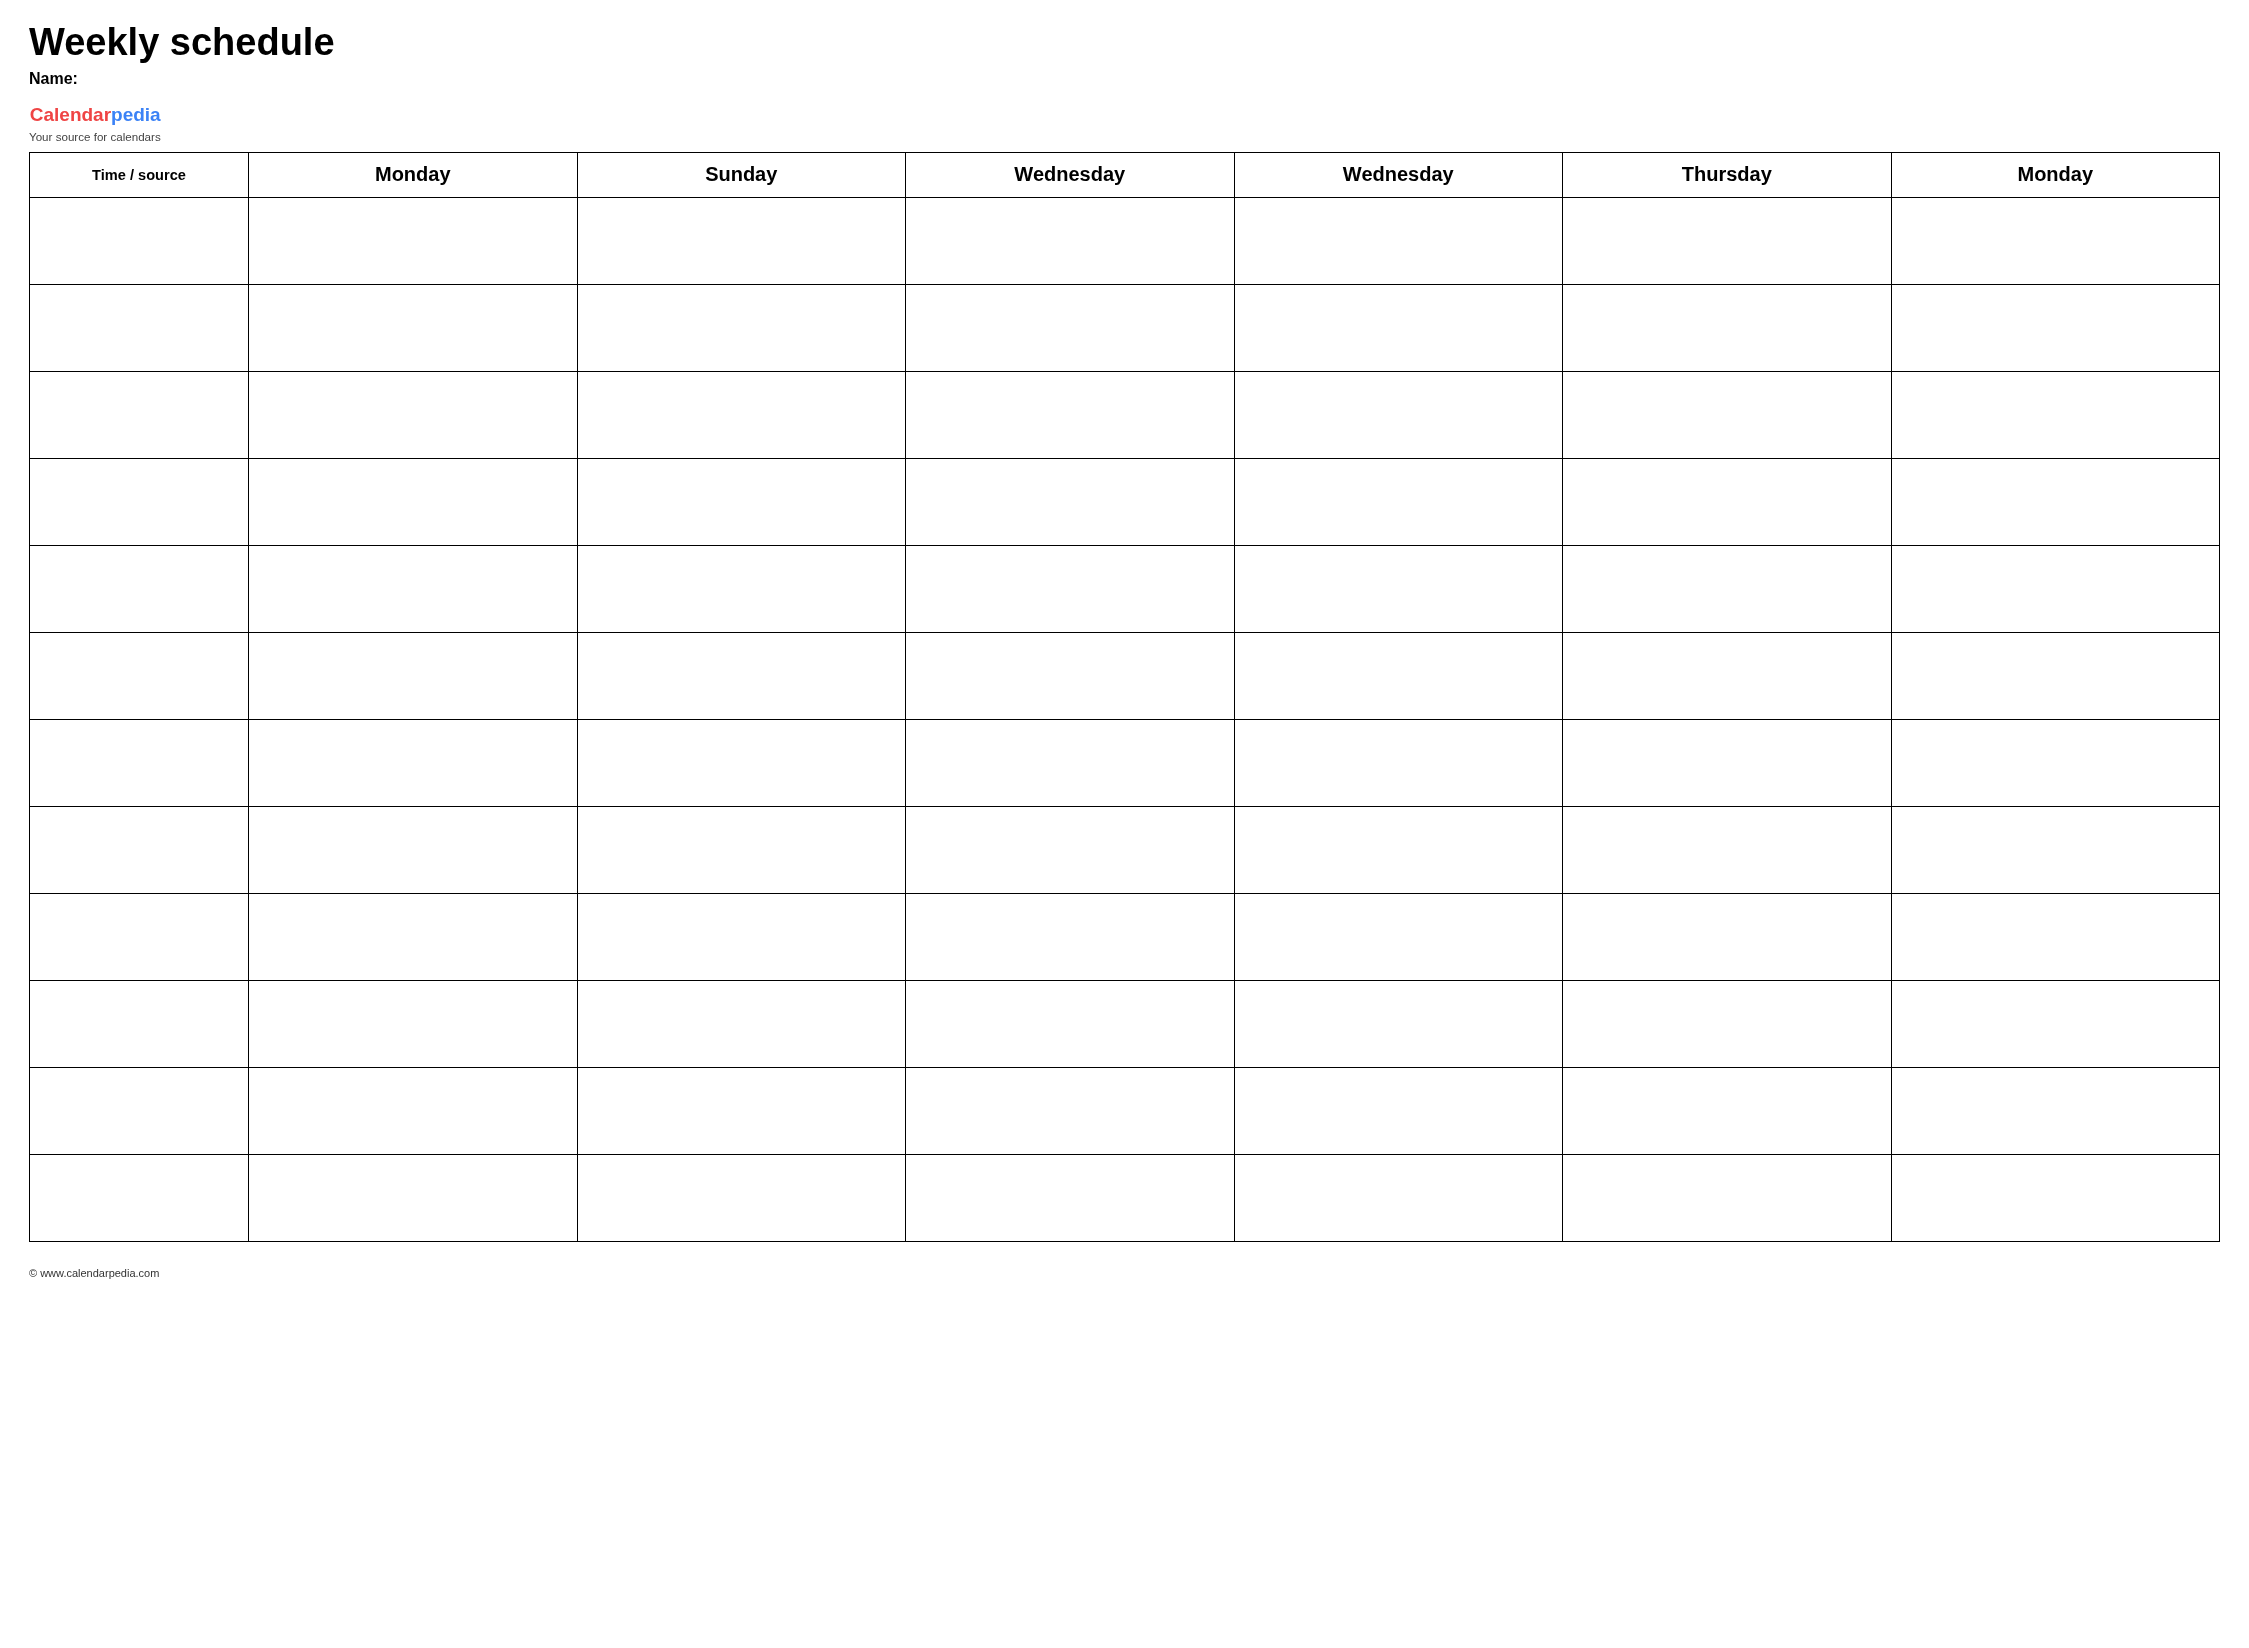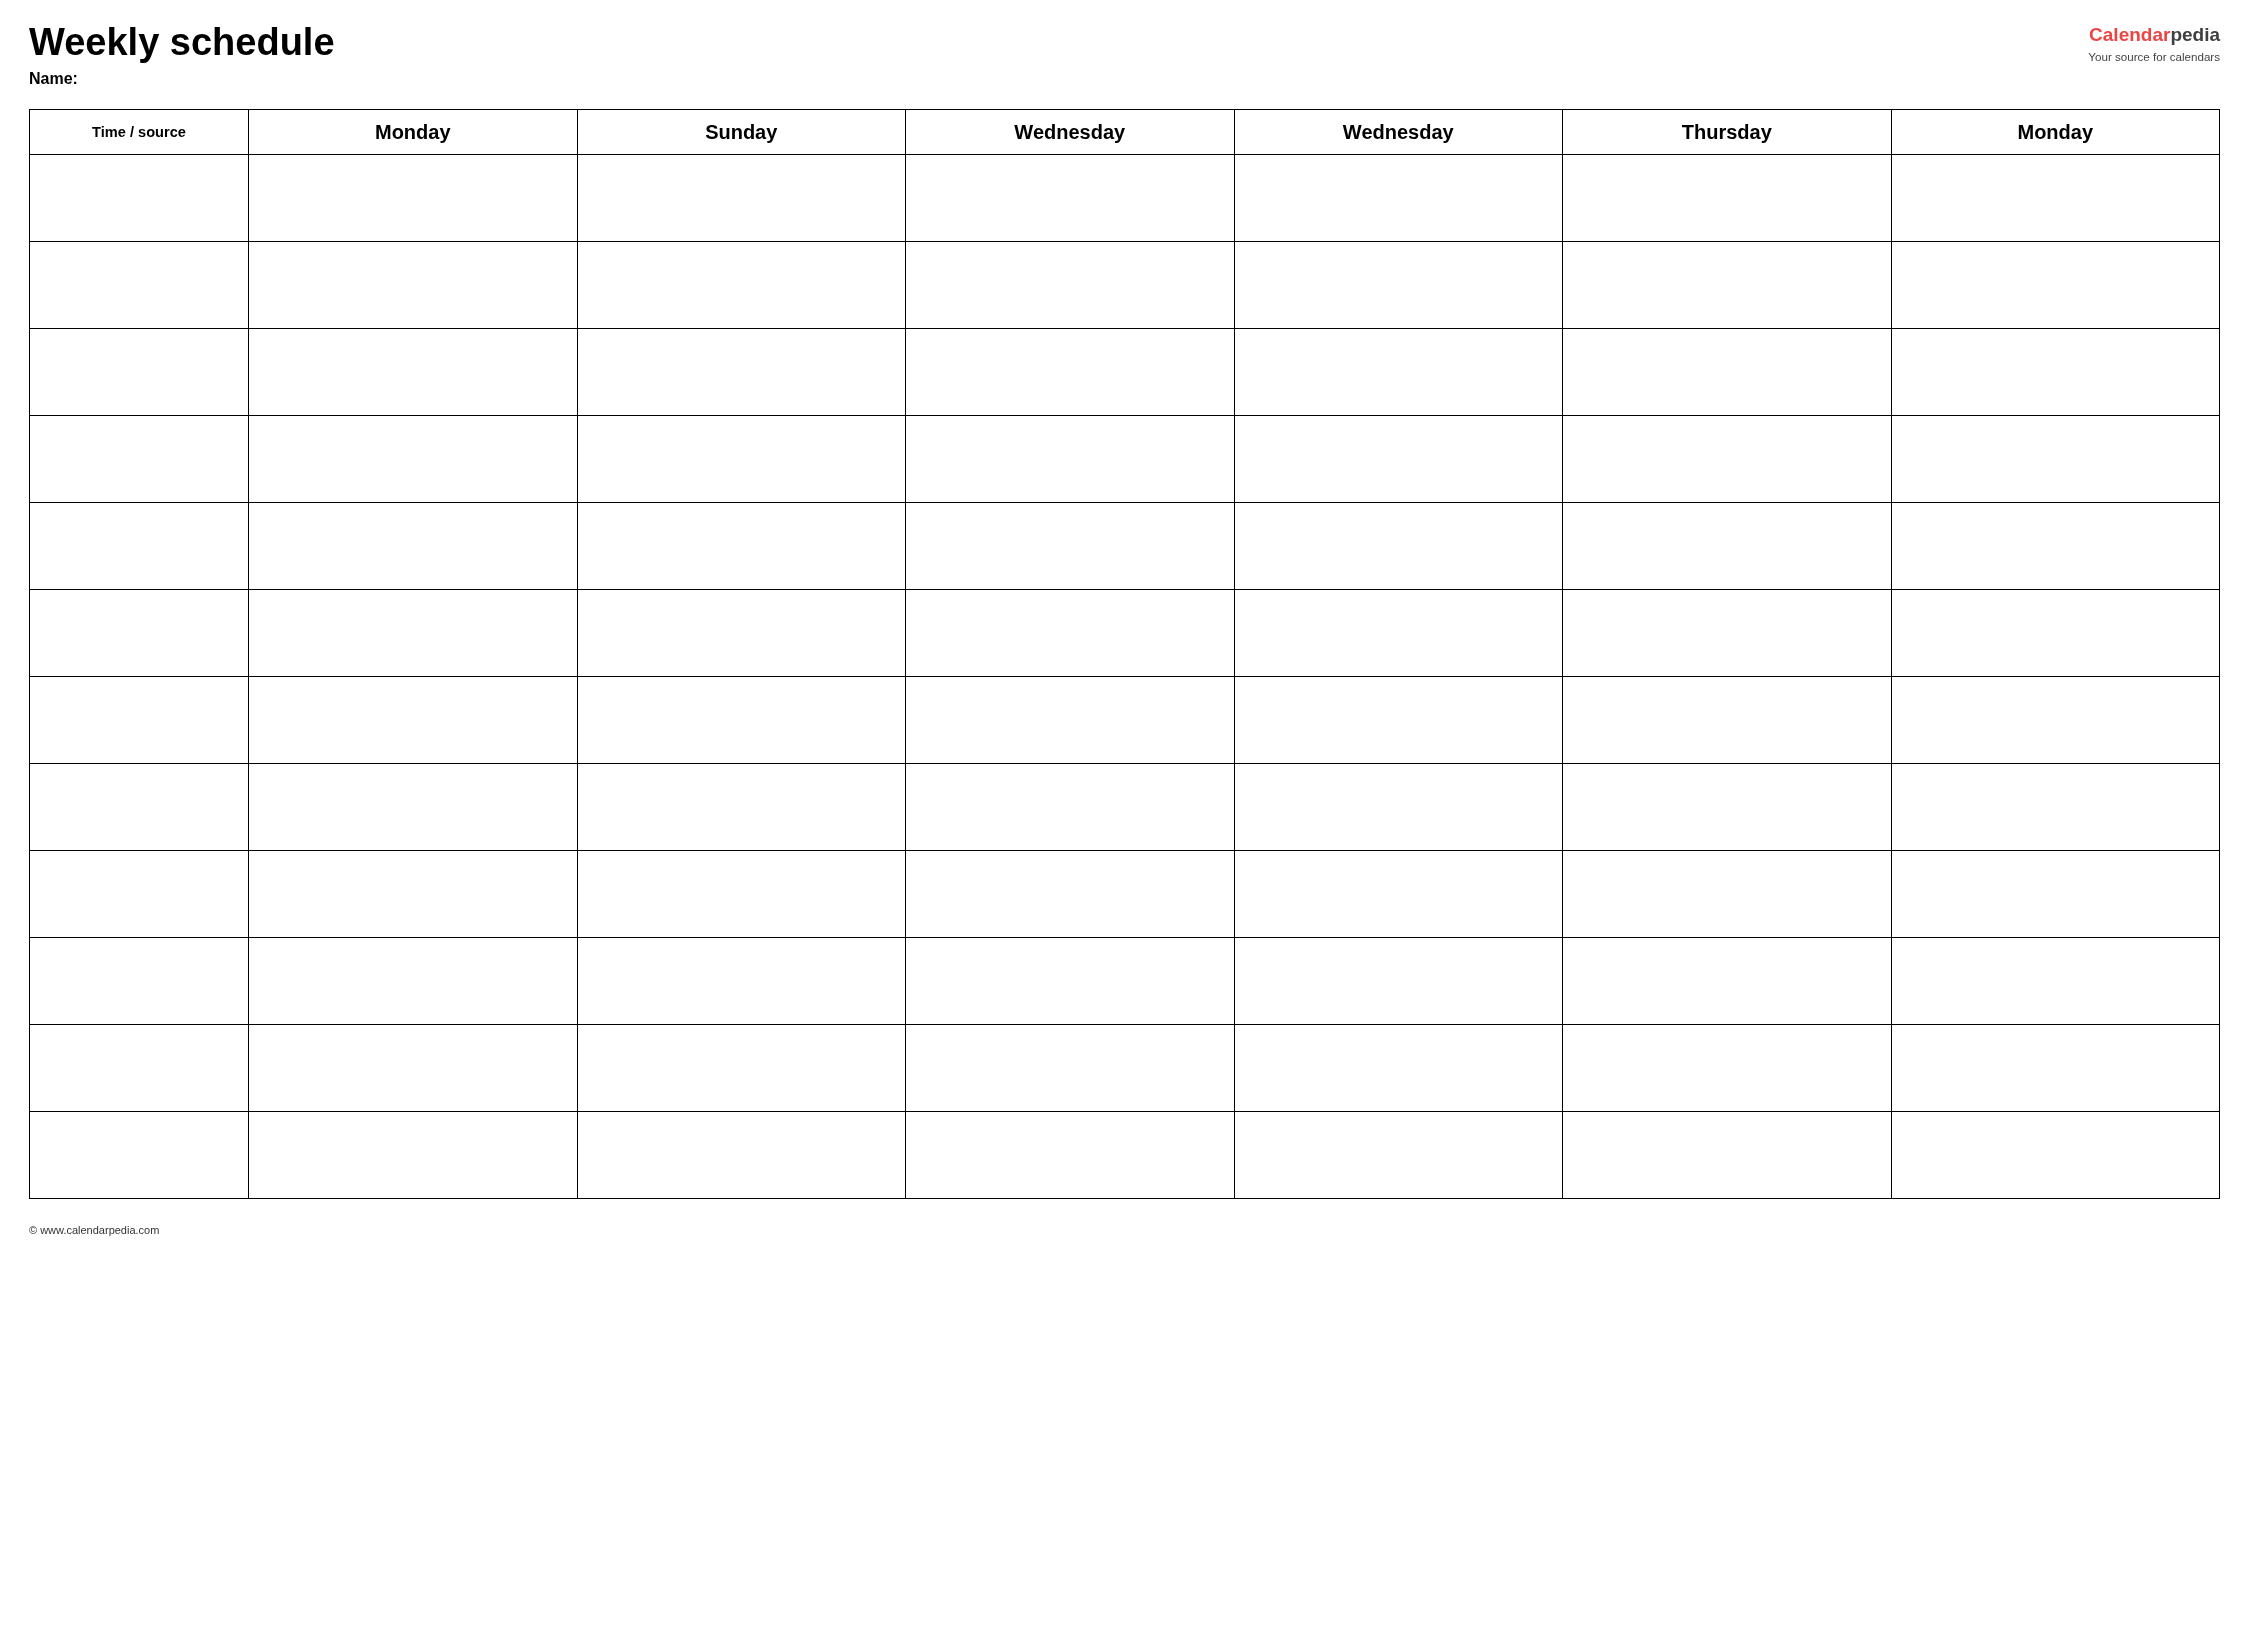--- a/index.html
+++ b/index.html
@@ -10,23 +10,24 @@
 
     body {
       background: #fff;
       font-family: Arial, Helvetica, sans-serif;
       padding: 22px 29px 14.6px 29px;
       color: #000;
     }
 
     .header {
       display: flex;
-      justify-content: space-between;
+      justify-content: flex-end;
       align-items: flex-start;
       margin-bottom: 7.3px;
+      flex-direction: column;
     }
 
     .title-section h1 {
       font-size: 38px;
       font-weight: bold;
       color: #000;
       line-height: 1.1;
     }
 
     .name-label {
@@ -45,21 +46,21 @@
     .logo-text {
       font-size: 19px;
       font-weight: bold;
     }
 
     .logo-calendar {
       color: #ef4444;
     }
 
     .logo-pedia {
-      color: #404040;
+      color: #3b82f6;
     }
 
     .logo-tagline {
       font-size: 11.6px;
       color: #444;
     }
 
     .schedule-table {
       width: 100%;
       border-collapse: collapse;

